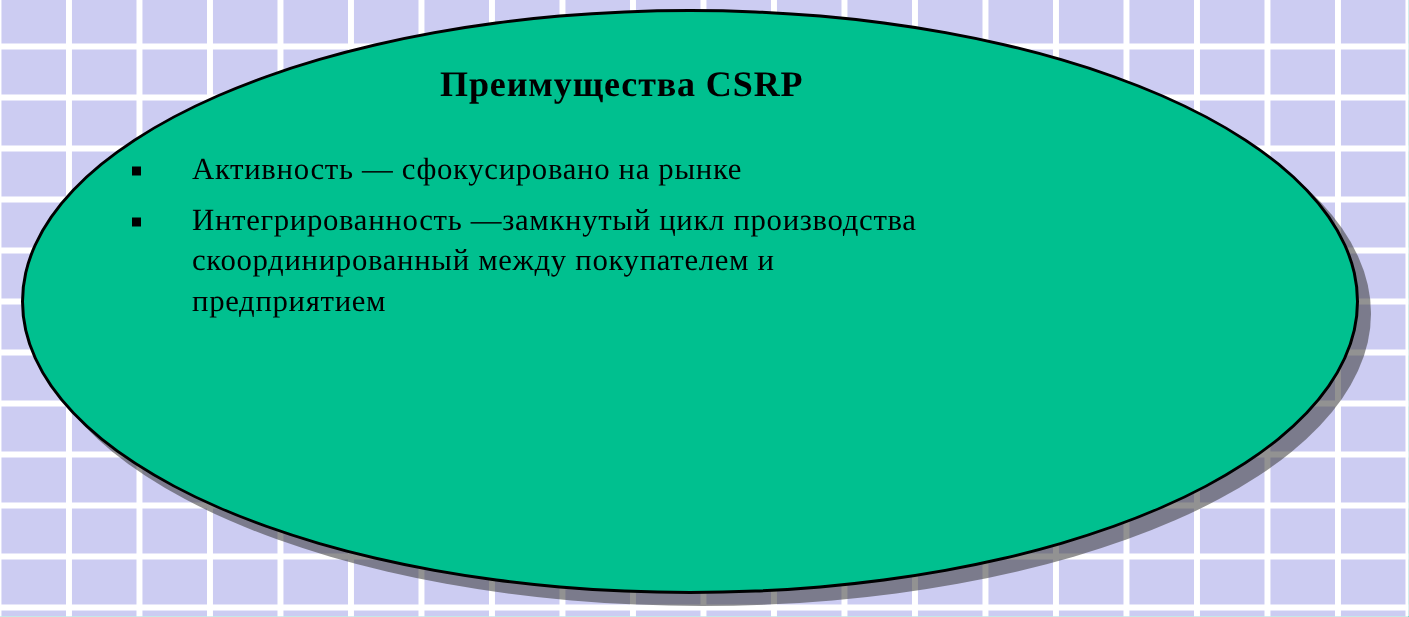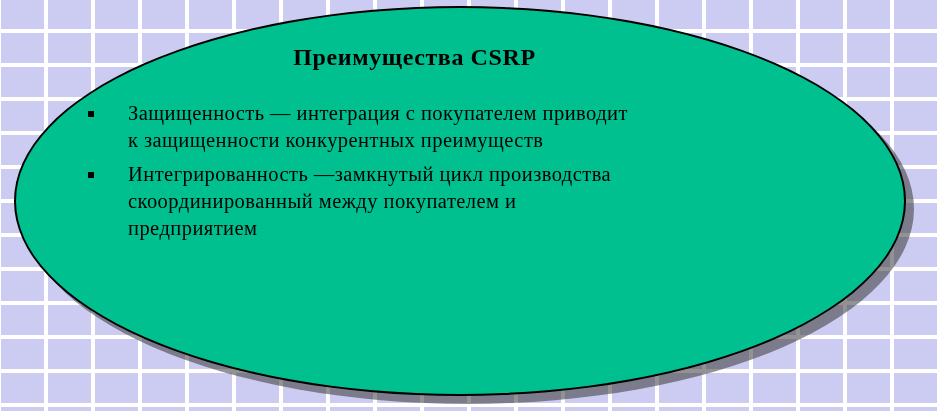--- a/index.html
+++ b/index.html
@@ -109,26 +109,25 @@
 
   <div class="ellipse-shadow"></div>
   <div class="ellipse"></div>
 
   <div class="content">
 
     <div class="title">Преимущества CSRP</div>
 
     <div class="bullets">
 
-
       <div class="bullet">
         <span class="bullet-marker"></span>
-        <span class="bullet-text">Защищенность — интеграция с покупателем приводит
-к защищенности конкурентных преимуществ</span>
+        <span class="bullet-text">Активность — сфокусировано на рынке</span>
       </div>
+
 
 
       <div class="bullet">
         <span class="bullet-marker"></span>
         <span class="bullet-text">Интегрированность —замкнутый цикл производства
 скоординированный между покупателем и
 предприятием</span>
       </div>
 
     </div>

